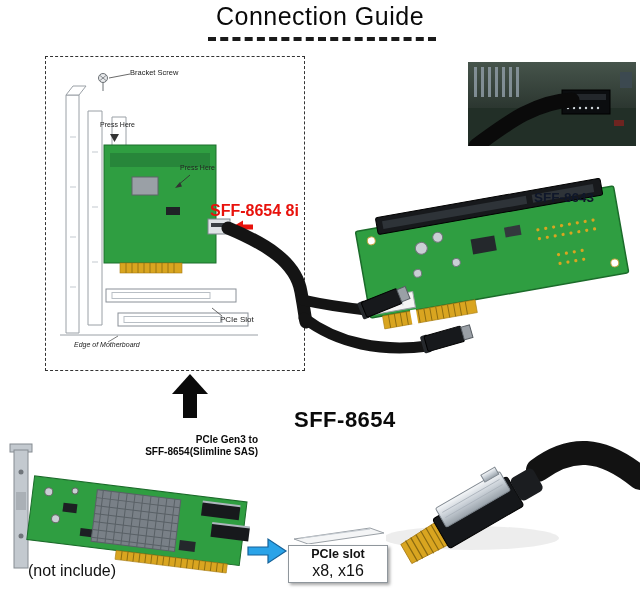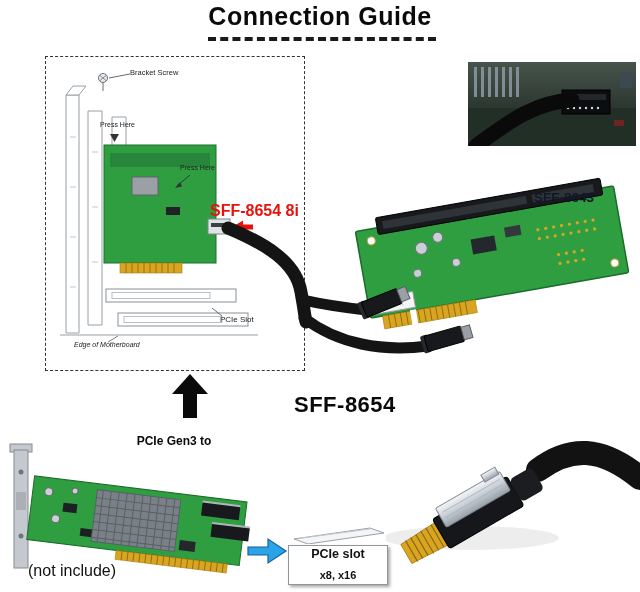--- a/index.html
+++ b/index.html
@@ -1,34 +1,34 @@
 <!DOCTYPE html>
 <html><head>
 <meta charset="utf-8">
 <style>
   html,body{margin:0;padding:0;background:#fff;}
   .canvas{position:relative;width:640px;height:592px;background:#ffffff;overflow:hidden;
           font-family:"Liberation Sans","DejaVu Sans",sans-serif;color:#111;}
   .abs{position:absolute;}
-  .title{top:2px;left:0;width:640px;text-align:center;font-size:25px;font-weight:bold;
+  .title{top:2px;left:0;width:640px;text-align:center;font-size:25px;font-weight:normal;
          letter-spacing:.5px;color:#0a0a0a;}
   .title-underline{top:37px;left:208px;width:228px;height:0;border-top:4px dashed #1a1a1a;}
   .dashed-box{left:45px;top:56px;width:258px;height:313px;border:1.5px dashed #333;}
   .lbl{position:absolute;font-size:7.5px;color:#222;white-space:nowrap;}
   .lbl-red{color:#e8120c;font-weight:bold;font-size:16px;}
   .adapter-label{left:534px;top:190px;color:#0f172a;font-weight:bold;font-size:13.5px;}
-  .cable-label{left:294px;top:392px;color:#0a0a0a;font-weight:bold;font-size:22px;letter-spacing:.5px;}
-  .host-card-title{left:90px;top:434px;width:168px;text-align:center;font-weight:bold;
-                   font-size:12px;line-height:1.2;color:#0a0a0a;}
+  .cable-label{left:294px;top:407px;color:#0a0a0a;font-weight:bold;font-size:22px;letter-spacing:.5px;}
+  .host-card-title{left:90px;top:434px;width:168px;text-align:right;font-weight:bold;
+                   font-size:10px;line-height:1.2;color:#0a0a0a;}
   .not-include{left:28px;top:562px;font-size:16px;color:#111;}
   .callout{left:288px;top:524px;width:100px;text-align:center;}
   .callout-box{margin-top:1px;background:#fff;border:1px solid #8f969c;
                box-shadow:2px 2px 3px rgba(0,0,0,.35);padding:2px 2px 3px 2px;}
   .callout-l1{font-weight:bold;font-size:12.5px;line-height:1.1;}
-  .callout-l2{font-weight:bold;font-size:11px;line-height:1.1;margin-top:7px;}
+  .callout-l2{font-weight:normal;font-size:16px;line-height:1.1;}
   .photo-inset{left:468px;top:62px;width:168px;height:84px;overflow:hidden;}
   svg{display:block;}
 </style>
 </head>
 <body>
 
 <div class="canvas">
 
   <div class="abs title">Connection Guide</div>
   <div class="abs title-underline"></div>
@@ -253,16 +253,17 @@
     <div class="callout-box">
       <div class="callout-l1">PCIe slot</div>
       <div class="callout-l2">x8, x16</div>
     </div>
   </div>
 
   <div class="abs adapter-label">SFF-8643</div>
   <div class="abs cable-label">SFF-8654</div>
   <div class="abs host-card-title">
     <div>PCIe Gen3 to</div>
+    <div>SFF-8654(Slimline SAS)</div>
   </div>
   <div class="abs not-include">(not include)</div>
 
 </div>
 
 </body></html>

